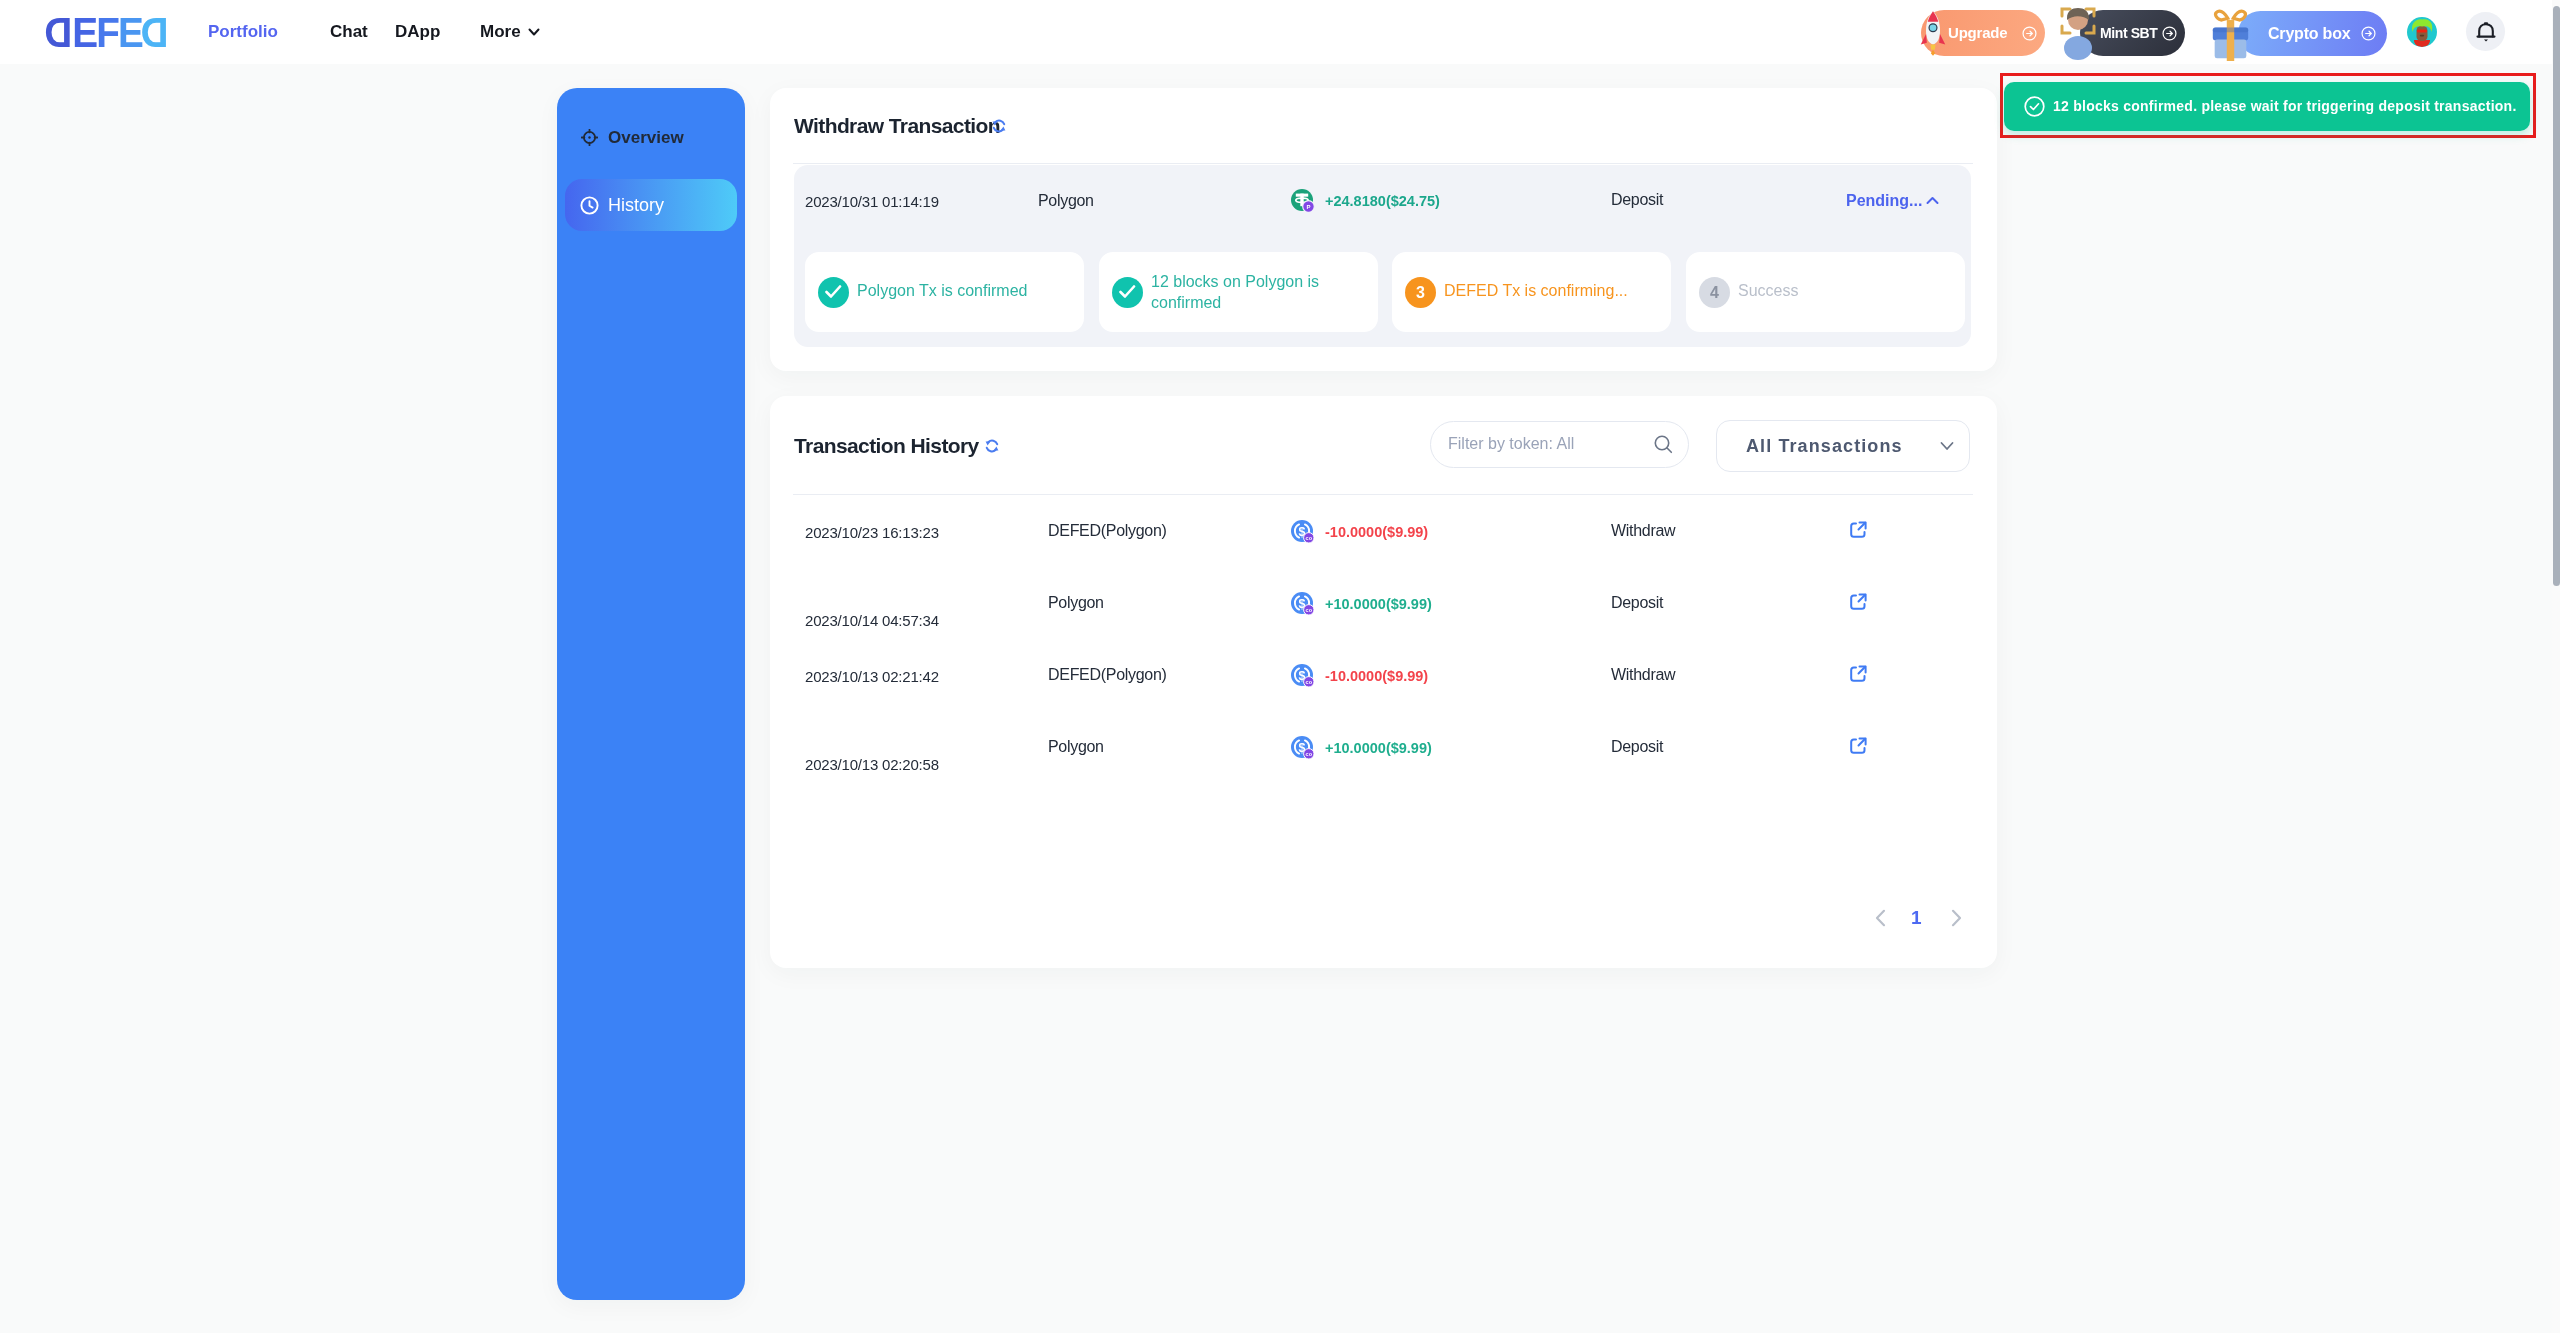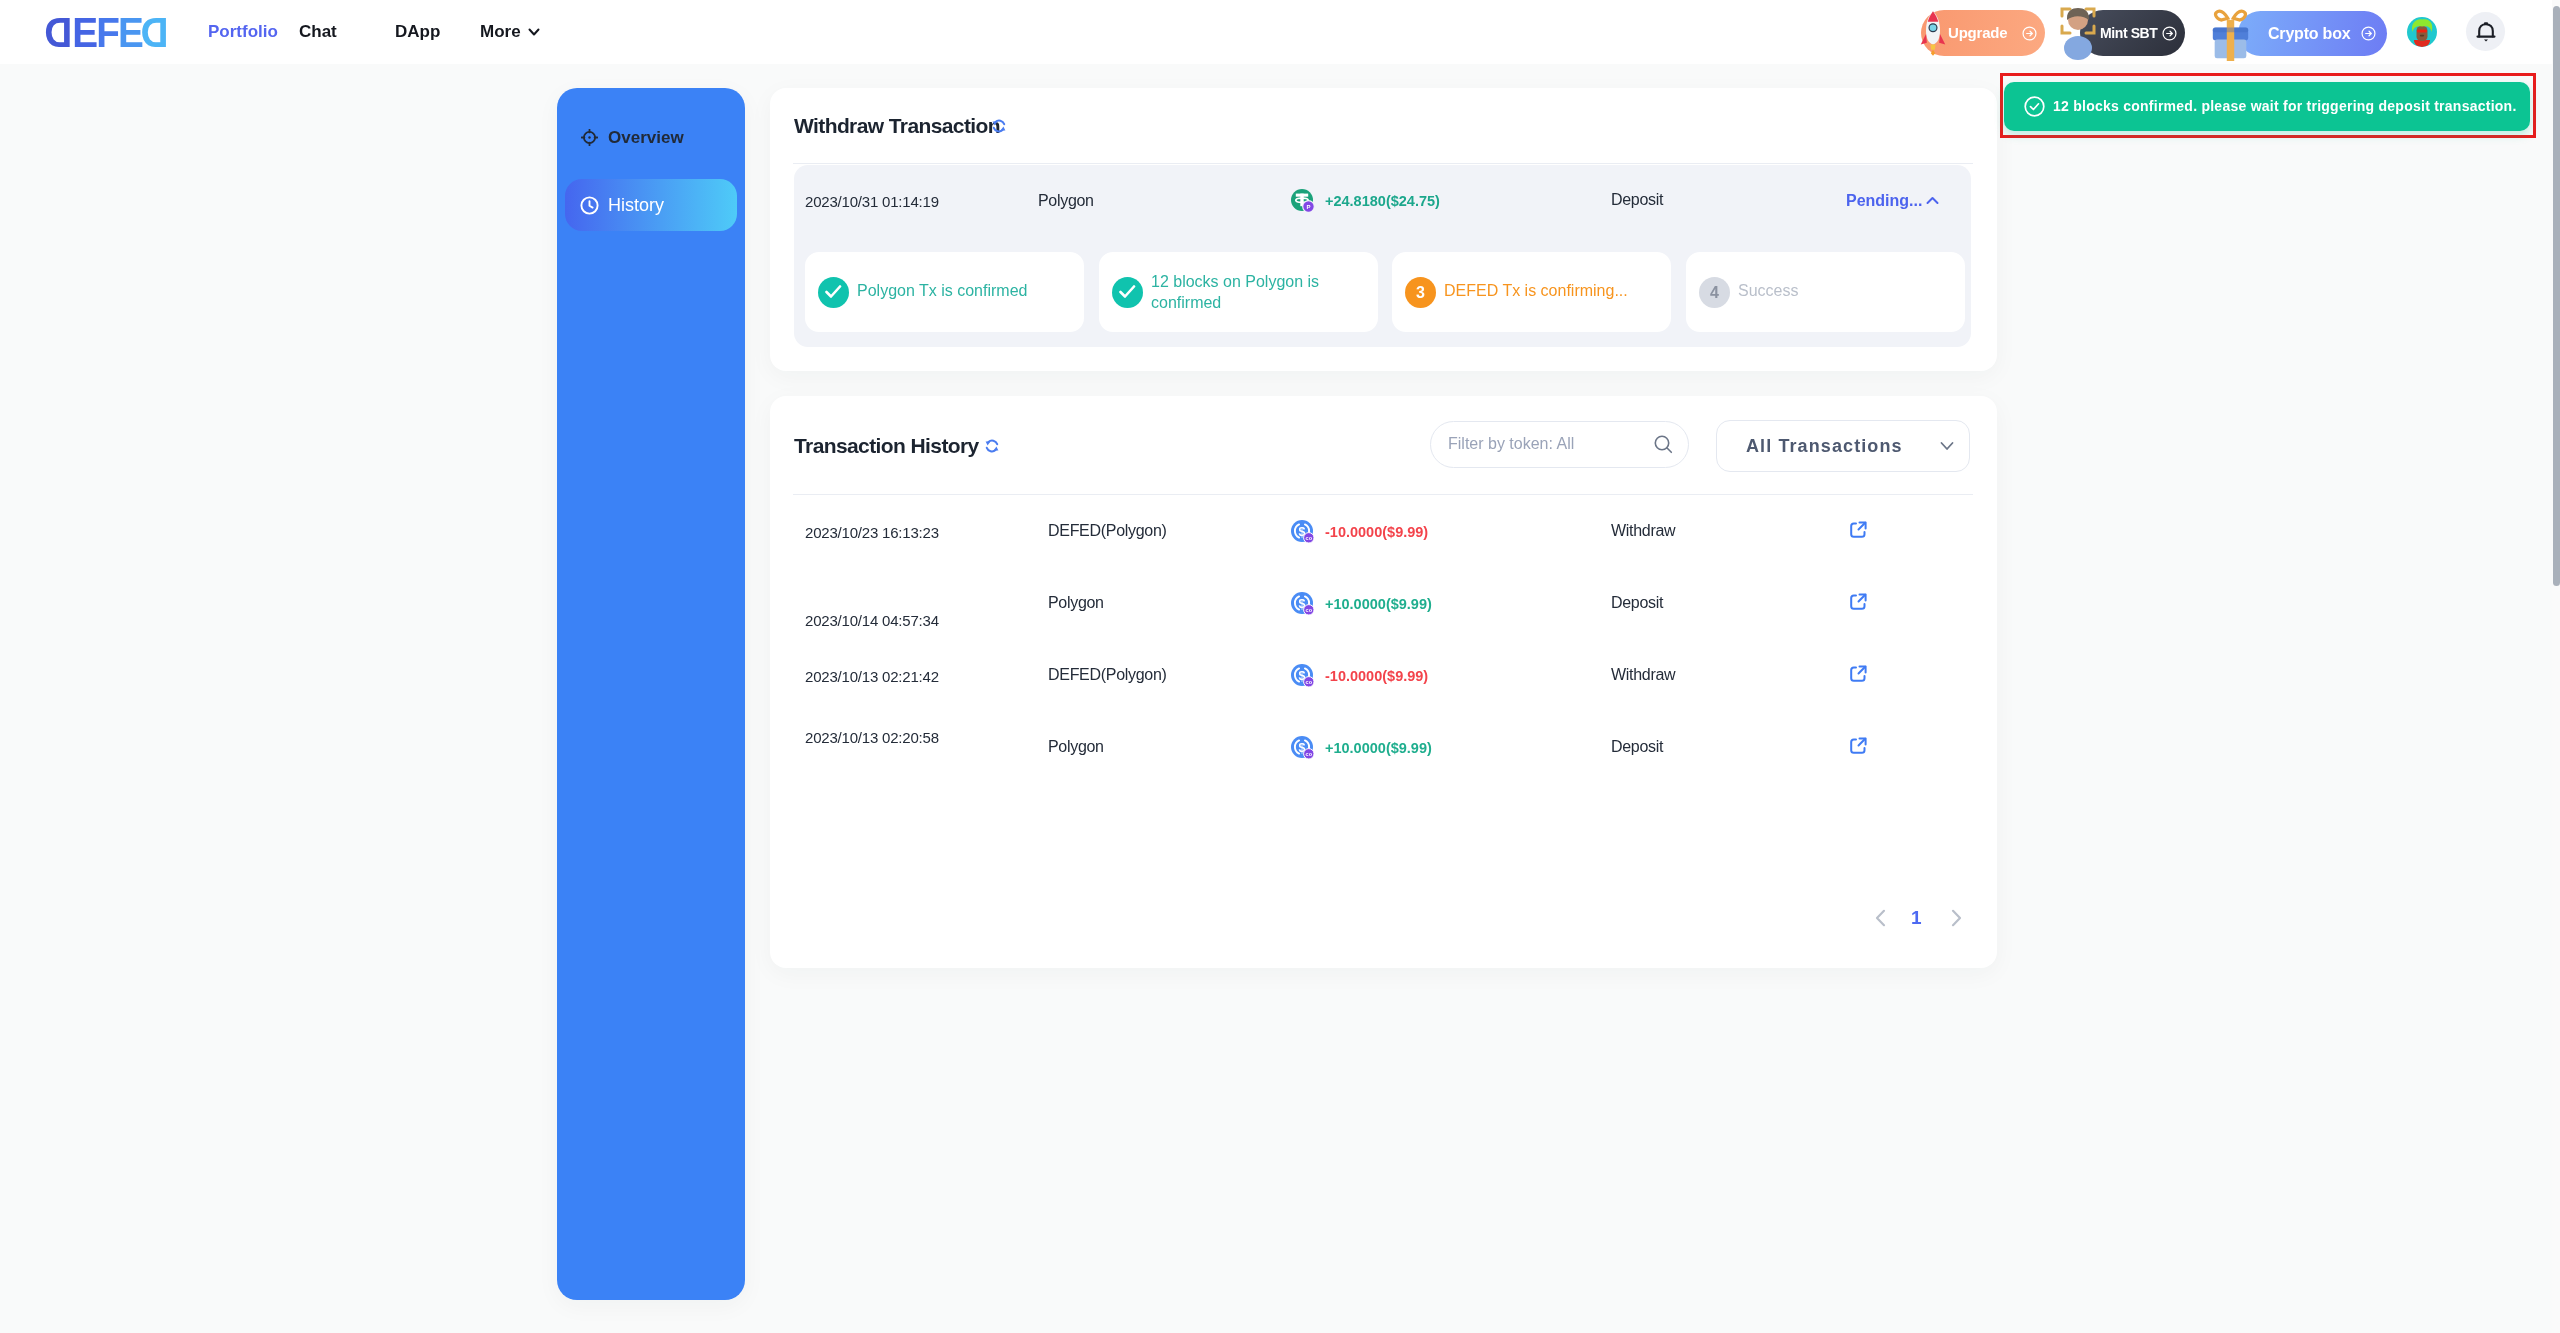--- a/index.html
+++ b/index.html
@@ -55,21 +55,21 @@
         <path d="M17.2 3.8 L10.5 10.5" fill="none" stroke="#3f7bf4" stroke-width="2" stroke-linecap="round"></path>
       </g>
     </defs>
   </svg>
   <div id="hdr">
 
     <div class="abs" id="logo" style="left:46px; top:14px; height:36px; font-weight:700; font-size:43px; line-height:36px; white-space:nowrap; transform:scaleX(0.9); transform-origin:left center; letter-spacing:-2px;">
       <span style="display:inline-block; transform:scaleX(-1); color:#4458d6;">D</span><span style="color:#4565e4;">E</span><span style="color:#4778ec;">F</span><span style="color:#4a96f1;">E</span><span style="display:inline-block; transform:scaleX(-1); color:#4cb4f6;">D</span>
     </div>
     <span class="navlink" style="left:208px; color:#5465f0;">Portfolio</span>
-    <span class="navlink" style="left:299px;">Chat</span>
+    <span class="navlink" style="left:330px;">Chat</span>
     <span class="navlink" style="left:395px;">DApp</span>
     <span class="navlink" style="left:480px;">More</span>
     <svg class="abs" style="left:528px; top:27px;" width="12" height="10" viewBox="0 0 12 10">
         <polyline points="1.5,2.5 6,7.5 10.5,2.5" fill="none" stroke="#15181f" stroke-width="2" stroke-linecap="round" stroke-linejoin="round"></polyline>
       </svg>
 
     <div class="pill" style="left:1921px; top:10px; width:124px; height:46px; background:linear-gradient(100deg,#f9986f,#fca981);"></div>
     <span class="abs" style="left:1948px; top:10px; height:46px; line-height:46px; color:#fff; font-weight:700; font-size:15px; letter-spacing:-0.2px;">Upgrade</span>
     <svg class="arrowcirc" style="left:2022px; top:26px;" viewBox="0 0 20 20">
         <circle cx="10" cy="10" r="8.6" fill="none" stroke="#fff" stroke-width="1.6"></circle>
@@ -264,21 +264,21 @@
     <span class="tcell" style="left:278px; top:270px;">DEFED(Polygon)</span>
     <svg class="abs dusd" style="left:521px; top:268px;" width="24" height="24" viewBox="0 0 24 24">
         <use href="#dusdsym"></use>
       </svg>
     <span class="abs" style="left:555px; top:272px; font-size:14.5px; font-weight:700; color:#f3434b;">-10.0000($9.99)</span>
     <span class="tcell" style="left:841px; top:270px;">Withdraw</span>
     <svg class="abs lnk" style="left:1078px; top:267px;" width="21" height="21" viewBox="0 0 21 21">
         <use href="#lnksym"></use>
       </svg>
 
-    <span class="abs" style="left:35px; top:333px; font-size:15px; font-weight:500; color:#242c39; letter-spacing:-0.2px;">2023/10/13 02:20:58</span>
+    <span class="abs" style="left:35px; top:360px; font-size:15px; font-weight:500; color:#242c39; letter-spacing:-0.2px;">2023/10/13 02:20:58</span>
     <span class="tcell" style="left:278px; top:342px;">Polygon</span>
     <svg class="abs dusd" style="left:521px; top:340px;" width="24" height="24" viewBox="0 0 24 24">
         <use href="#dusdsym"></use>
       </svg>
     <span class="abs" style="left:555px; top:344px; font-size:14.5px; font-weight:700; color:#1fae8e;">+10.0000($9.99)</span>
     <span class="tcell" style="left:841px; top:342px;">Deposit</span>
     <svg class="abs lnk" style="left:1078px; top:339px;" width="21" height="21" viewBox="0 0 21 21">
         <use href="#lnksym"></use>
       </svg>
 

